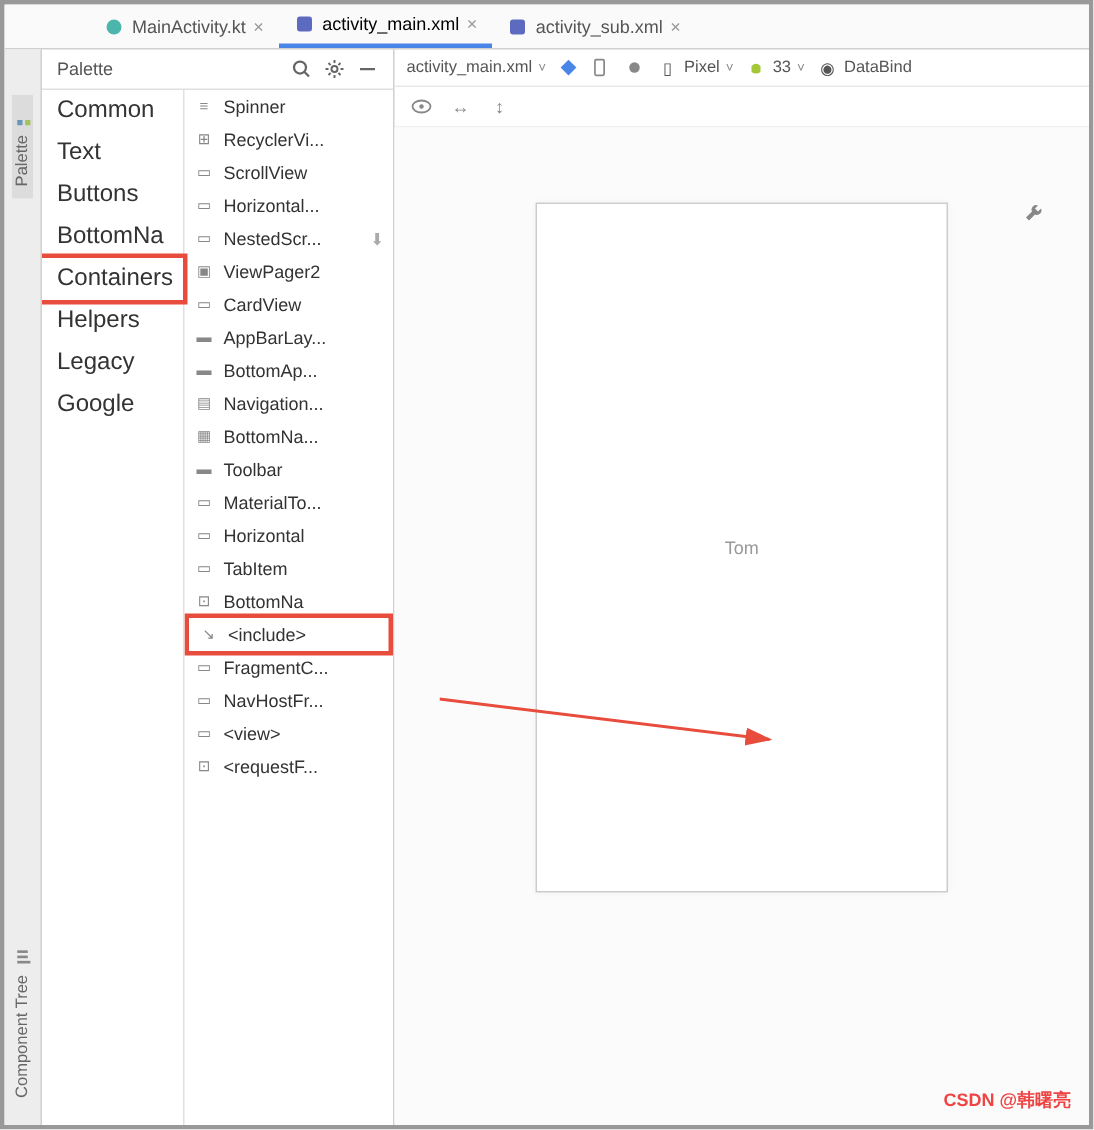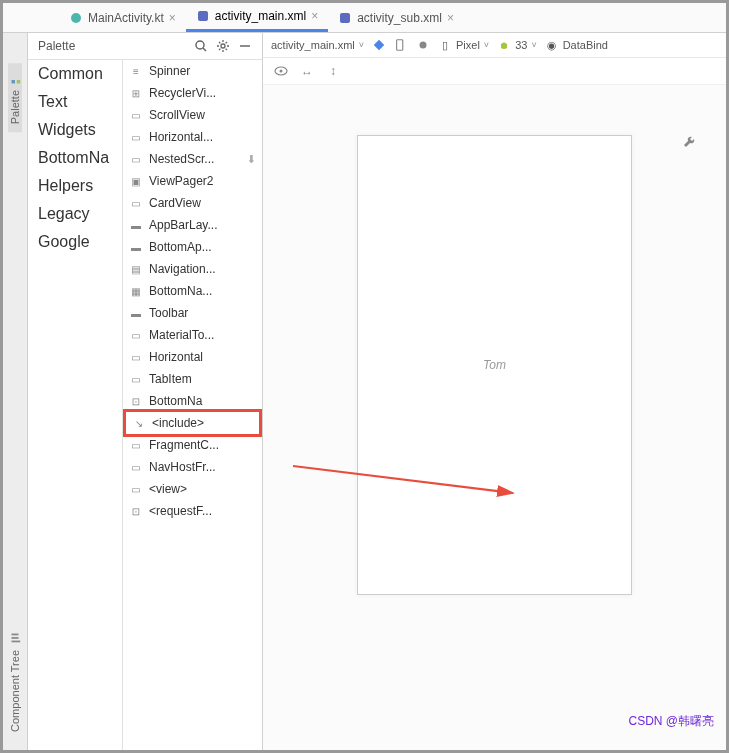--- a/index.html
+++ b/index.html
@@ -45,27 +45,27 @@
     .tb-item { display: flex; align-items: center; gap: 4px; font-size: 11px; color: #555; cursor: pointer; white-space: nowrap; }
     .tb-icon { width: 14px; height: 14px; display: inline-flex; align-items: center; justify-content: center; }
     .chevron { font-size: 9px; color: #888; }
     
     .design-sub { display: flex; align-items: center; padding: 5px 10px; gap: 10px; border-bottom: 1px solid #f0f0f0; }
     .sub-icon { width: 16px; height: 16px; color: #888; cursor: pointer; display: flex; align-items: center; justify-content: center; }
     
     .canvas-area { flex: 1; background: #fbfbfb; position: relative; display: flex; align-items: flex-start; justify-content: center; padding-top: 50px; }
     .wrench { position: absolute; top: 50px; right: 30px; color: #888; }
     .device { width: 275px; height: 460px; background: #fff; border: 1px solid #ccc; box-shadow: 0 0 6px rgba(0,0,0,0.05); display: flex; align-items: center; justify-content: center; }
-    .device-text { font-size: 12px; color: #999; font-style: italic; }
+    .device-text { font-size: 12px; color: #999; }
     
     .sidetab-bottom { margin-top: auto; margin-bottom: 10px; }
     
     .arrow-svg { position: absolute; top: 455px; left: 290px; pointer-events: none; z-index: 10; }
     
-    .watermark { position: absolute; bottom: 20px; right: 12px; font-size: 12px; color: #6d28d9; }
+    .watermark { position: absolute; bottom: 8px; right: 12px; font-size: 12px; color: #ef4444; font-weight: bold; }
   </style>
 </head>
 <body>
 
 <div class="frame">
   <div class="tabs-bar">
     <div class="tab">
       <span class="tab-icon">
           <svg width="14" height="14">
             <circle cx="7" cy="7" r="5" fill="#4db6ac"></circle>
@@ -135,22 +135,23 @@
                   <svg width="14" height="14" viewBox="0 0 14 14">
                     <line x1="2" y1="7" x2="12" y2="7" stroke="#666" stroke-width="1.5"></line>
                   </svg>
                 </span>
             </div>
           </div>
           <div class="palette-body">
             <div class="cat-list">
               <div class="cat-item">Common</div>
               <div class="cat-item">Text</div>
-              <div class="cat-item">Widgets</div>
+              <div class="cat-item">Buttons</div>
               <div class="cat-item">BottomNa</div>
+              <div class="cat-item highlighted">Containers</div>
               <div class="cat-item">Helpers</div>
               <div class="cat-item">Legacy</div>
               <div class="cat-item">Google</div>
             </div>
             <div class="comp-list">
               <div class="comp-item">
                   <span class="comp-icon">≡</span>
                   <span>Spinner</span>
                 </div>
               <div class="comp-item">

